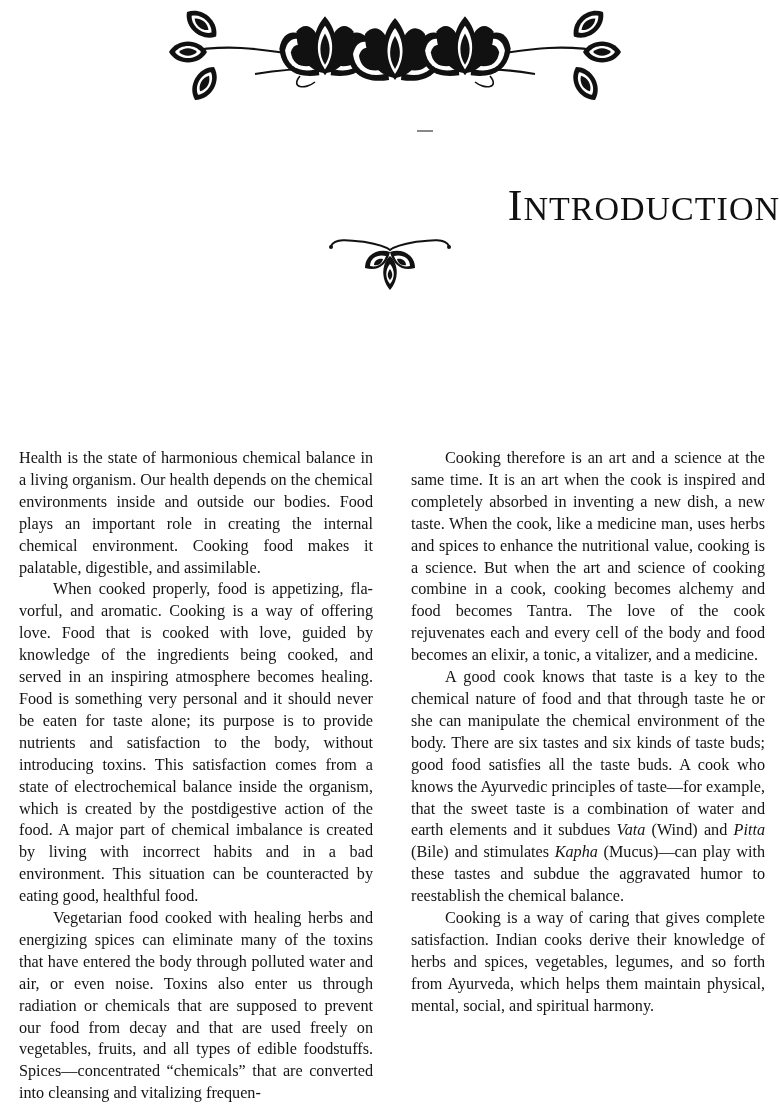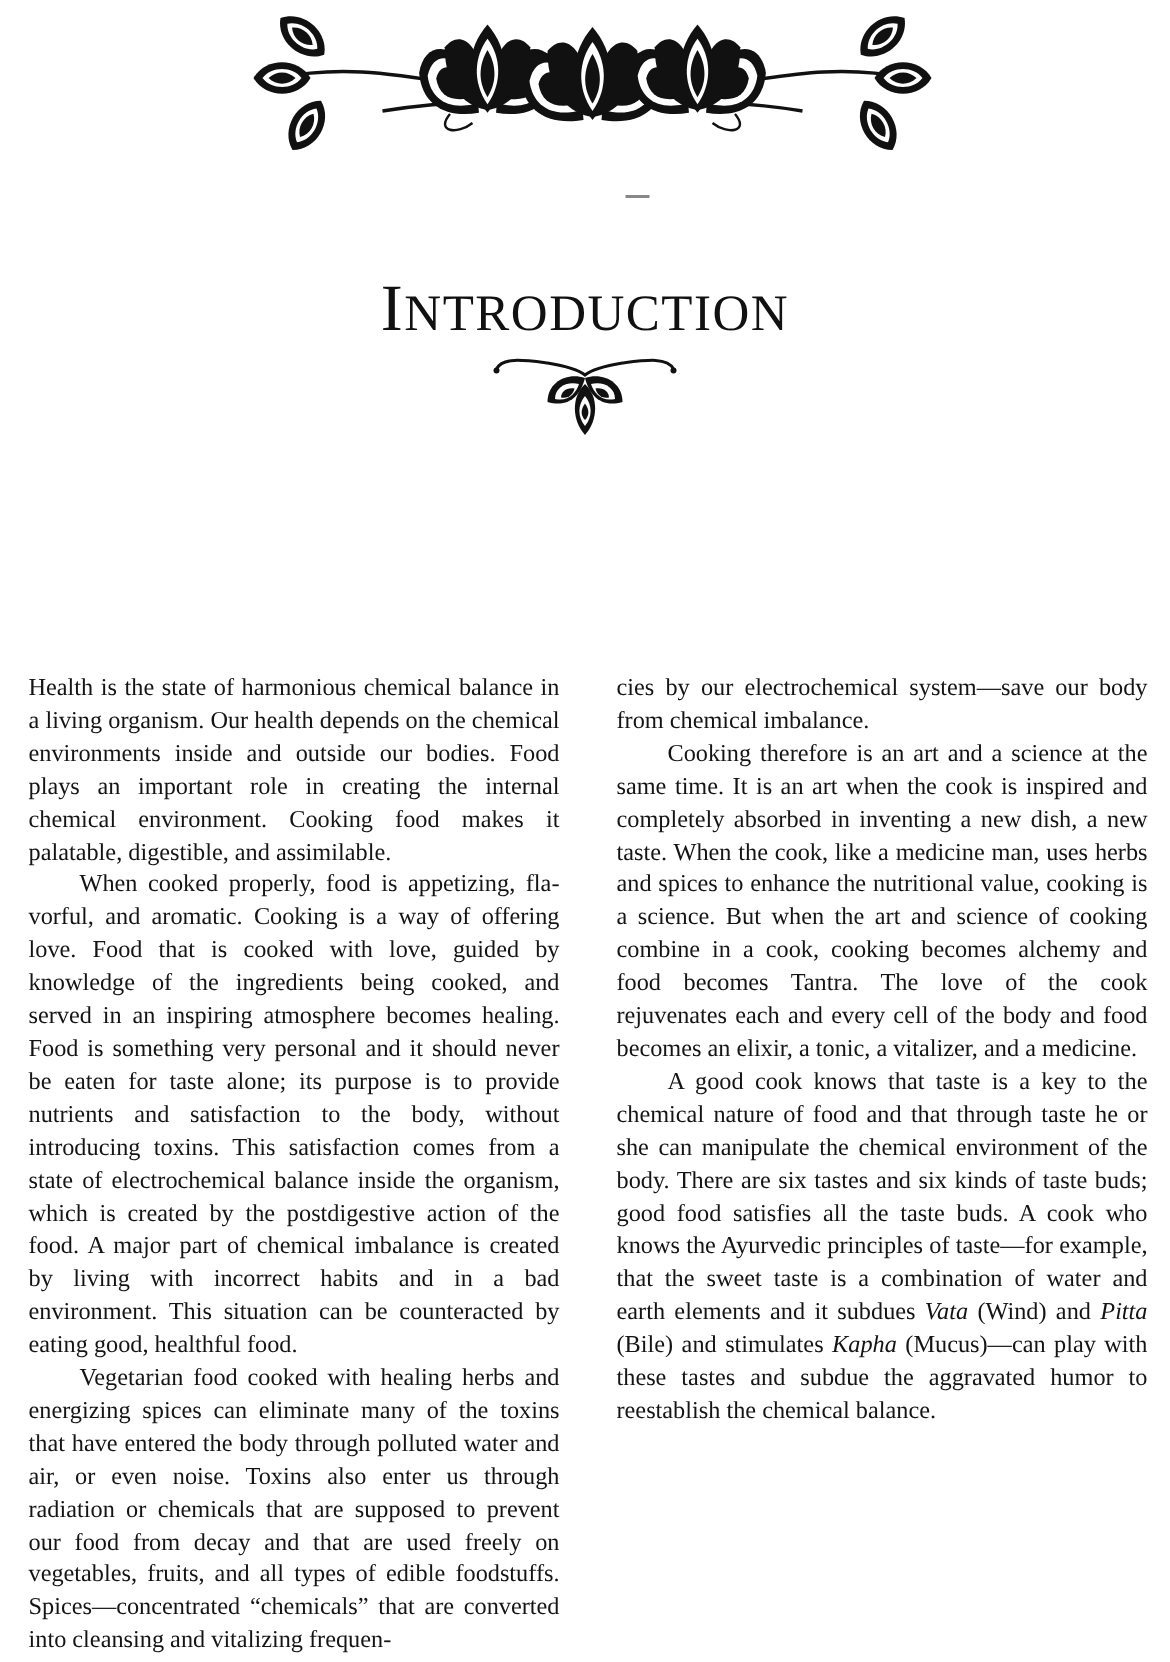--- a/index.html
+++ b/index.html
@@ -1,20 +1,20 @@
 <!DOCTYPE html>
 <html><head>
 <meta charset="utf-8">
 <style>
   html, body { margin: 0; padding: 0; background: #ffffff; }
   body { width: 780px; height: 1108px; position: relative; overflow: hidden; color: #141414; }
   .ornament-top { position: absolute; left: 165px; top: 8px; width: 460px; height: 95px; }
   .dash-mark { position: absolute; left: 417px; top: 130px; width: 16px; height: 2px; background: #555; opacity: .7; }
   .chapter-title {
-    position: absolute; left: 0; width: 780px; top: 180px; text-align: center;
+    position: absolute; left: 0; width: 780px; top: 180px; text-align: right;
     font-family: "Liberation Serif", "DejaVu Serif", serif; font-weight: normal;
     font-size: 44px; letter-spacing: 1px; margin: 0; color: #111;
   }
   .chapter-title .sc { font-size: 34px; }
   .ornament-title { position: absolute; left: 325px; top: 236px; width: 130px; height: 56px; }
   .column {
     position: absolute; top: 448px; width: 354px;
     font-family: "Liberation Serif", "DejaVu Serif", serif; font-size: 16.2px; line-height: 21.9px;
     text-align: justify; hyphens: manual;
   }
@@ -91,16 +91,16 @@
   <path d="M65,33 C68,37 68,41 65,44 C62,41 62,37 65,33 Z" fill="#111"></path>
 </svg>
 
 <div class="column col-left">
   <p class="no-indent">Health is the state of harmonious chemical balance in a living organism. Our health depends on the chemical environments inside and outside our bod­ies. Food plays an important role in creating the internal chemical environment. Cooking food makes it palatable, digestible, and assimilable.</p>
   <p>When cooked properly, food is appetizing, fla­vorful, and aromatic. Cooking is a way of offering love. Food that is cooked with love, guided by knowledge of the ingredients being cooked, and served in an inspiring atmosphere becomes heal­ing. Food is something very personal and it should never be eaten for taste alone; its purpose is to provide nutrients and satisfaction to the body, with­out introducing toxins. This satisfaction comes from a state of electrochemical balance inside the organ­ism, which is created by the postdigestive action of the food. A major part of chemical imbalance is created by living with incorrect habits and in a bad environment. This situation can be counter­acted by eating good, healthful food.</p>
   <p>Vegetarian food cooked with healing herbs and energizing spices can eliminate many of the toxins that have entered the body through polluted water and air, or even noise. Toxins also enter us through radiation or chemicals that are supposed to prevent our food from decay and that are used freely on vegetables, fruits, and all types of edible foodstuffs. Spices—concentrated “chemicals” that are converted into cleansing and vitalizing frequen-</p>
 </div>
 
 <div class="column col-right">
-  <p class="cont">cies by our electrochemical system—save our body from chemical imbalance.</p>
   <p>Cooking therefore is an art and a science at the same time. It is an art when the cook is inspired and completely absorbed in inventing a new dish, a new taste. When the cook, like a medicine man, uses herbs and spices to enhance the nutritional value, cooking is a science. But when the art and science of cooking combine in a cook, cooking becomes alchemy and food becomes Tantra. The love of the cook rejuvenates each and every cell of the body and food becomes an elixir, a tonic, a vitalizer, and a medicine.</p>
   <p><span>A good cook knows that taste is a key to the chemical nature of food and that through taste he or she can manipulate the chemical environment of the body. There are six tastes and six kinds of taste buds; good food satisfies all the taste buds. A cook who knows the Ayurvedic principles of taste—for example, that the sweet taste is a combination of water and earth elements and it subdues </span><em>Vata</em><span> (Wind) and </span><em>Pitta</em><span> (Bile) and stimulates </span><em>Kapha</em><span> (Mucus)—can play with these tastes and subdue the aggravated humor to reestablish the chemical balance.</span></p>
+  <p>Cooking is a way of caring that gives com­plete satisfaction. Indian cooks derive their knowl­edge of herbs and spices, vegetables, legumes, and so forth from Ayurveda, which helps them main­tain physical, mental, social, and spiritual harmony.</p>
 </div>
 
 </body></html>

